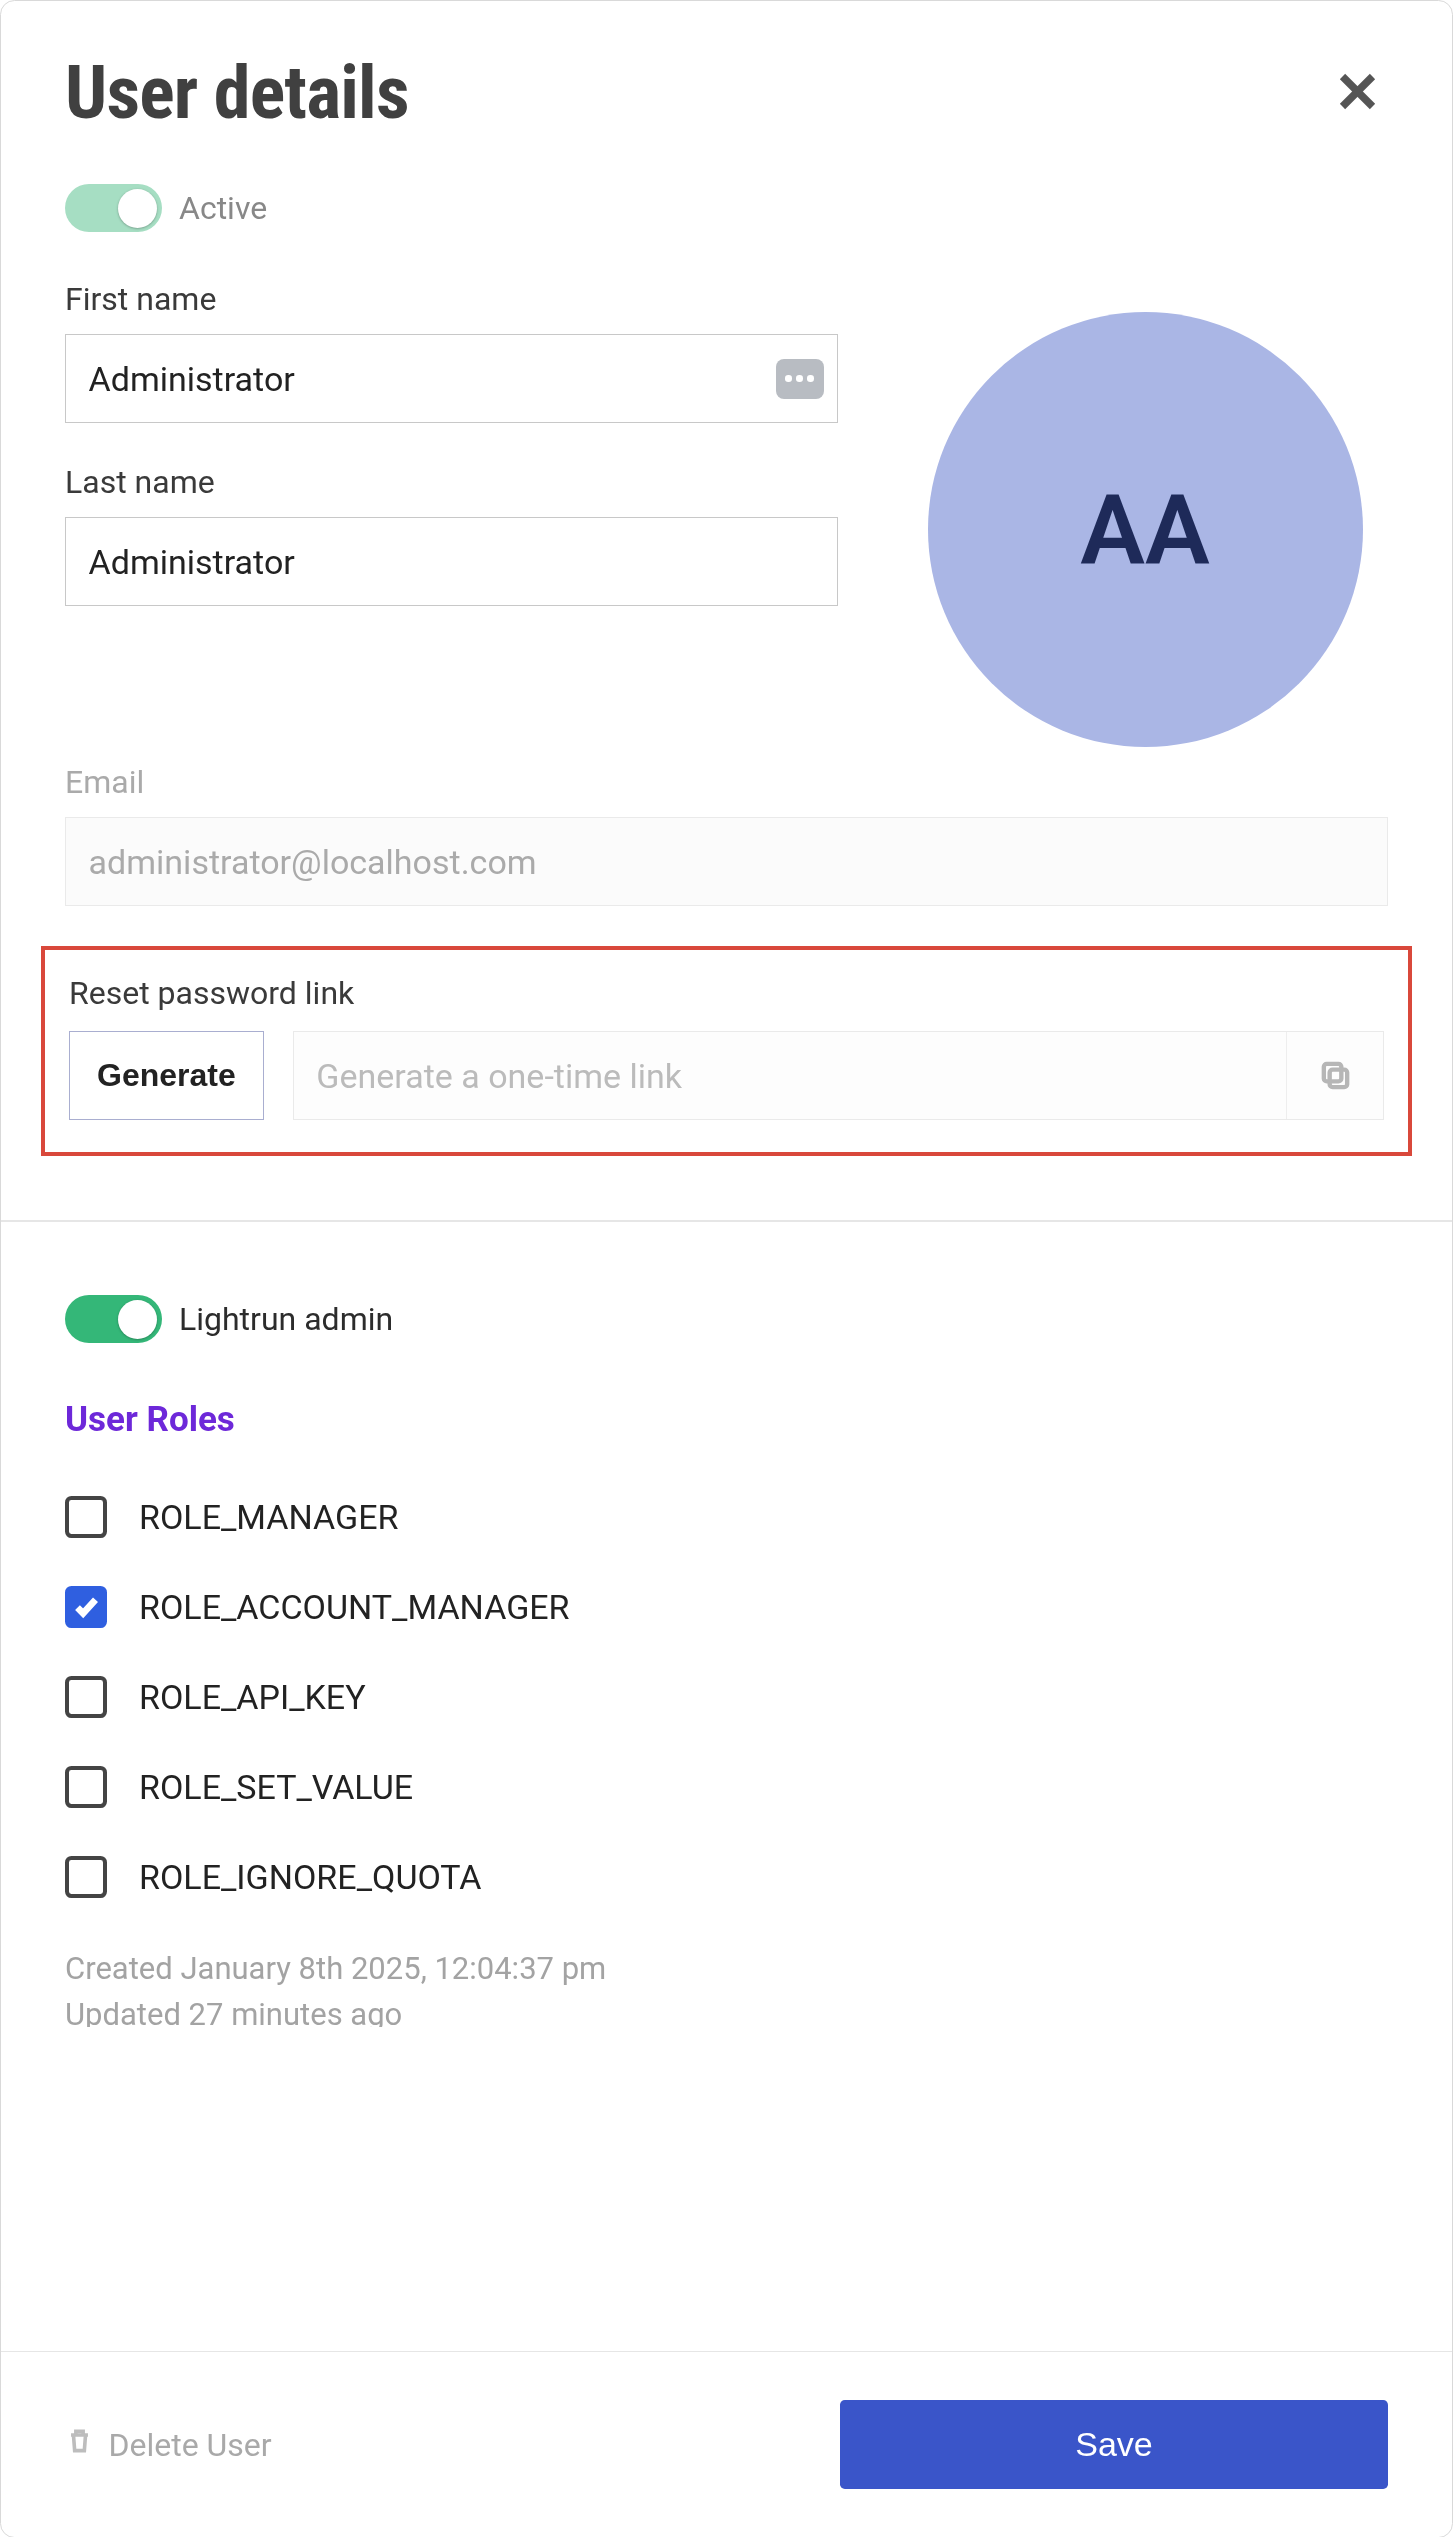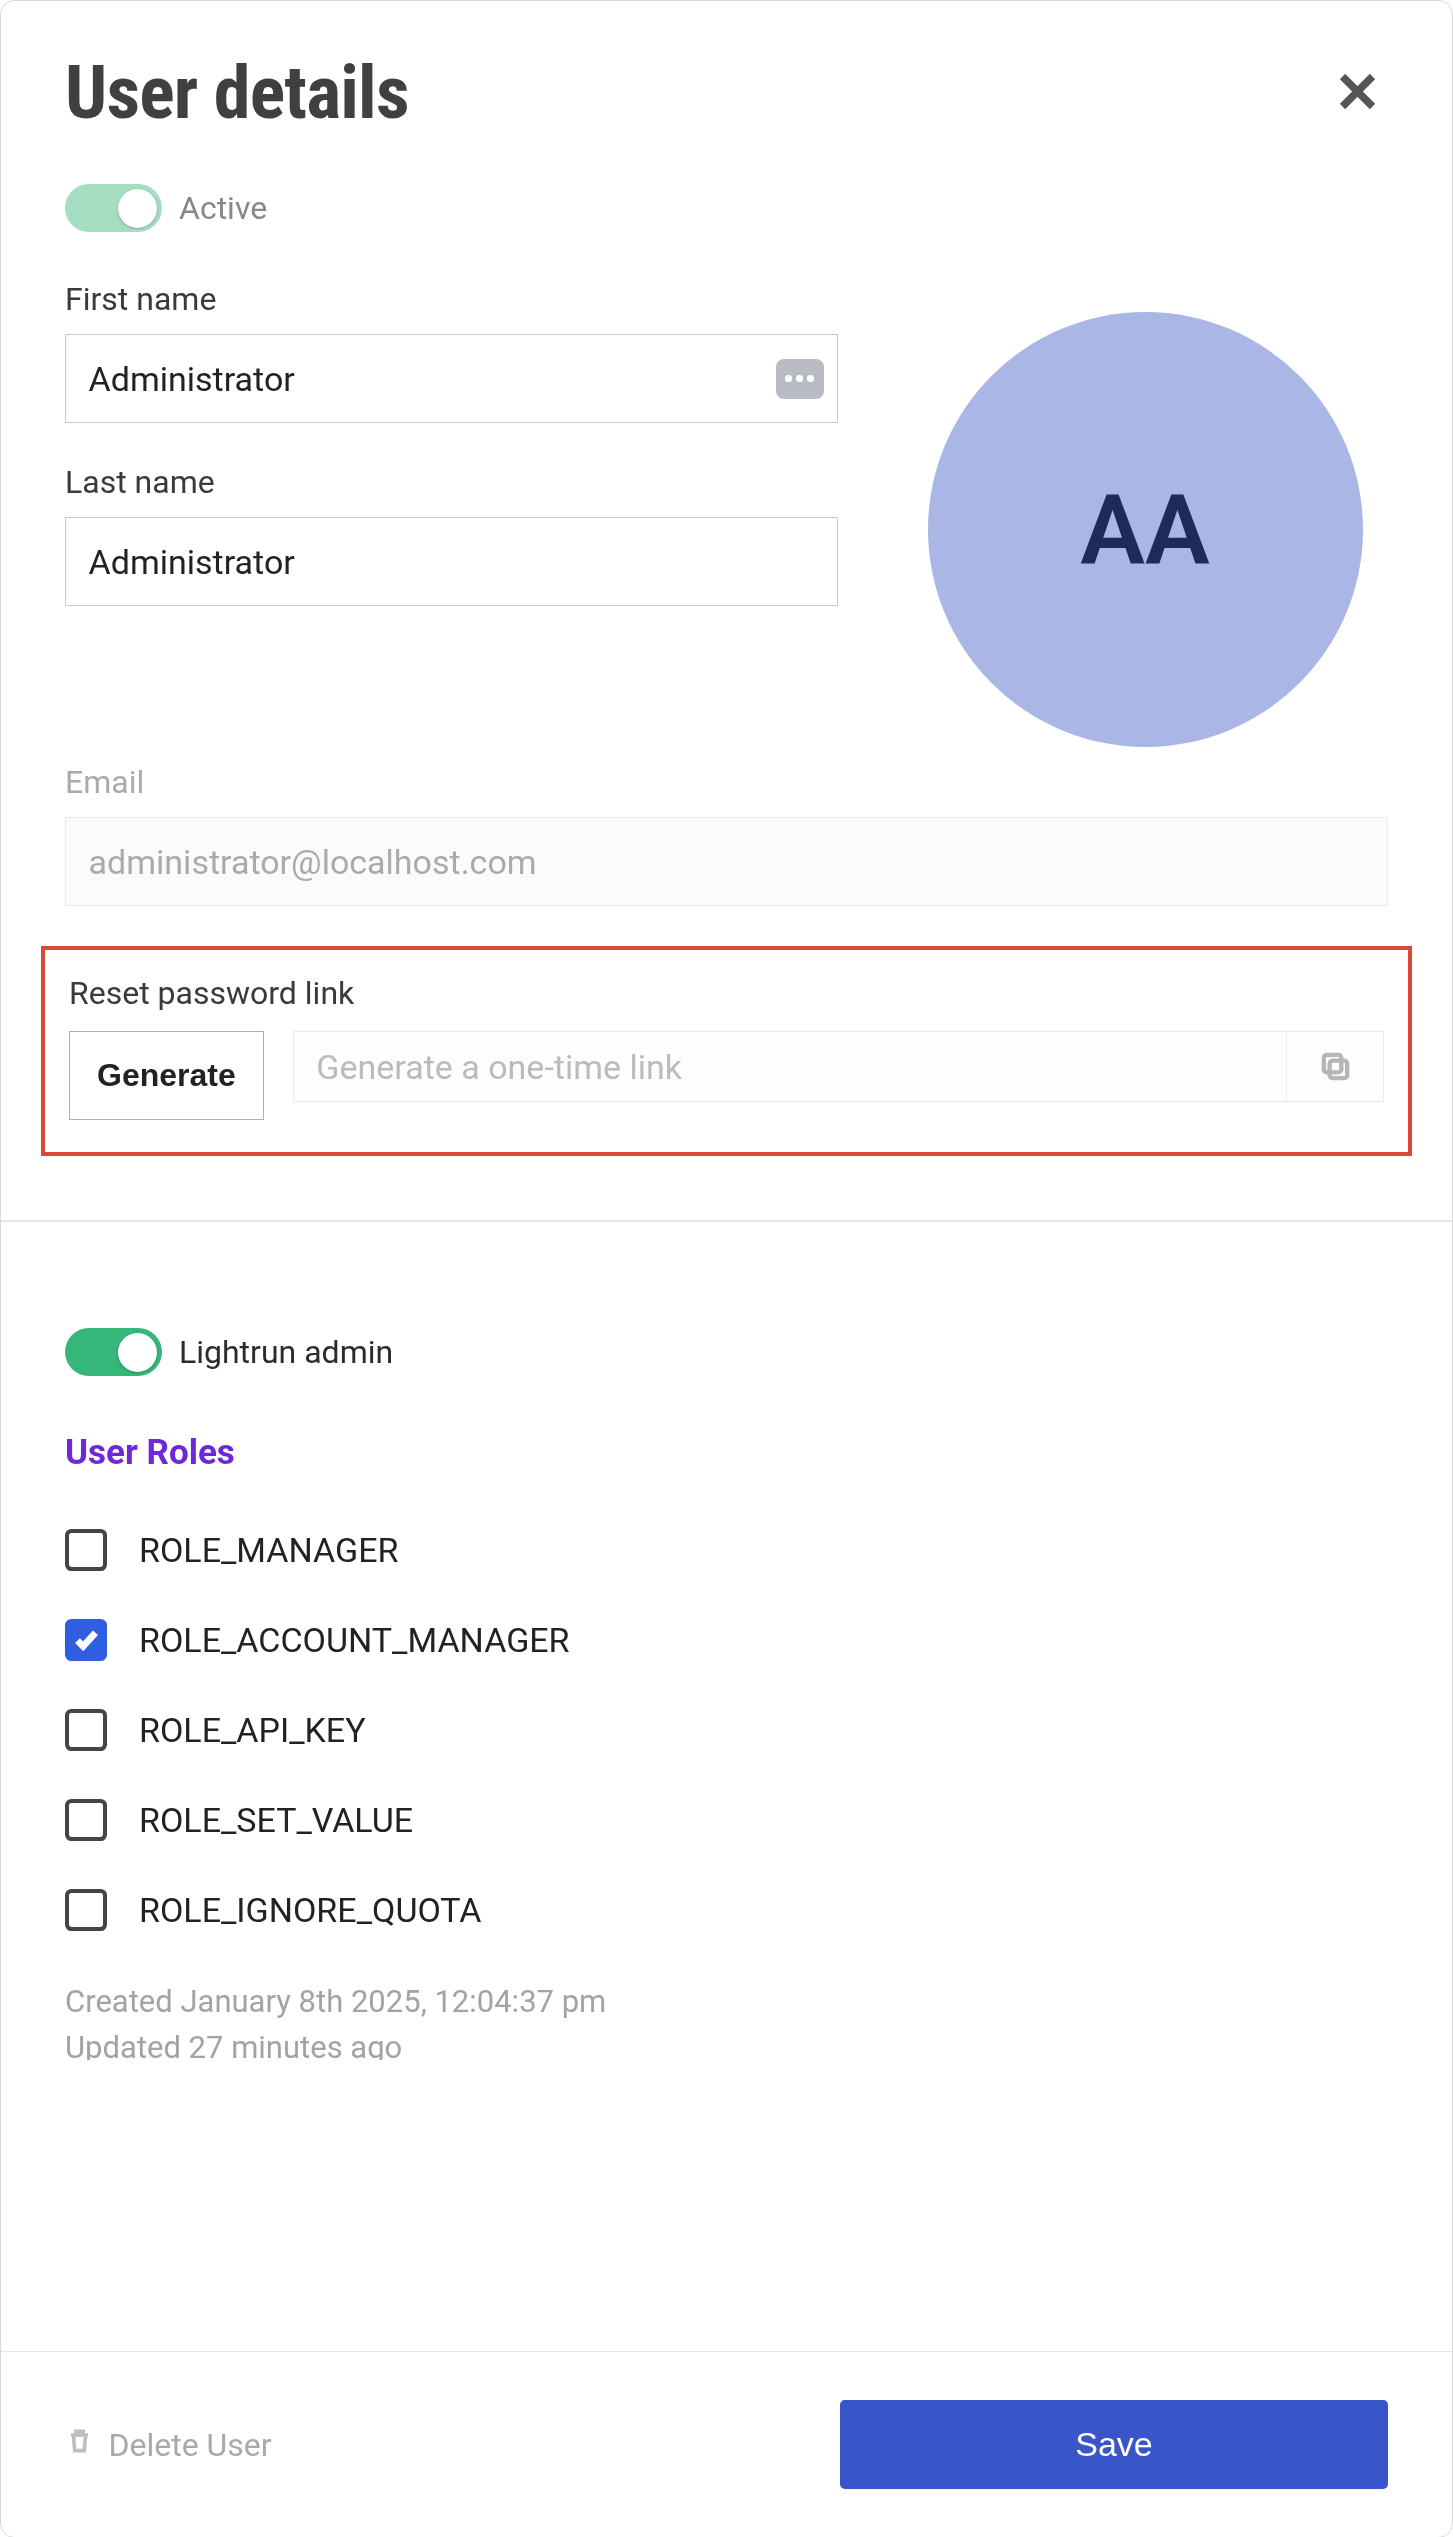--- a/index.html
+++ b/index.html
@@ -118,33 +118,33 @@
   .btn-generate {
     border: 1.6px solid #a9aed0;
     background:#fff;
     font-size: 32px;
     font-weight:600;
     color:#222;
     padding: 0 27px;
     height: 89px;
     cursor:pointer;
   }
-  .reset-input-wrap { flex:1; display:flex; border:1.6px solid #eaeaea; background:#fdfdfd; height:71px; align-items:stretch;}
+  .reset-input-wrap { flex:1; display:flex; border:1.6px solid #eaeaea; background:#fdfdfd; height:89px; align-items:stretch;}
   .reset-input {
     flex:1; border:none; background:transparent; padding:0 22.6px; font-size:34px; color:#bbb;
     display:flex; align-items:center;
   }
   .copy-btn {
     width: 97px; border-left:1.6px solid #eee; display:flex; align-items:center; justify-content:center; cursor:pointer;
   }
   .copy-btn svg { width:35px; height:35px; stroke:#b6b6b6; fill:none; stroke-width:3;}
 
   .hr { height:1.6px; background:#e6e6e6; margin: 64px -64px 0 -64px; }
 
-  .section2 { padding-top: 106px; }
+  .section2 { padding-top: 73px; }
 
   .roles-heading { font-size: 35px; font-weight:700; color:#6d28d9; margin: 56px 0 32px; }
   .role-item { display:flex; align-items:center; gap: 32px; padding: 24px 0; }
   .checkbox {
     width: 42px; height: 42px; border: 4px solid #444; border-radius: 6.4px;
     display:flex; align-items:center; justify-content:center; cursor:pointer; flex-shrink:0;
   }
   .checkbox.checked { background:#2f5fe0; border-color:#2f5fe0; }
   .checkbox.checked svg { stroke:#fff; width:27px; height:27px; stroke-width:6; fill:none; }
   .role-label { font-size: 34px; }

